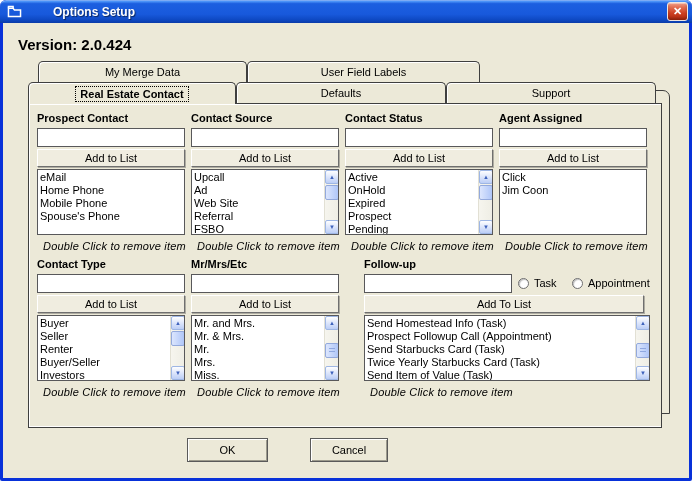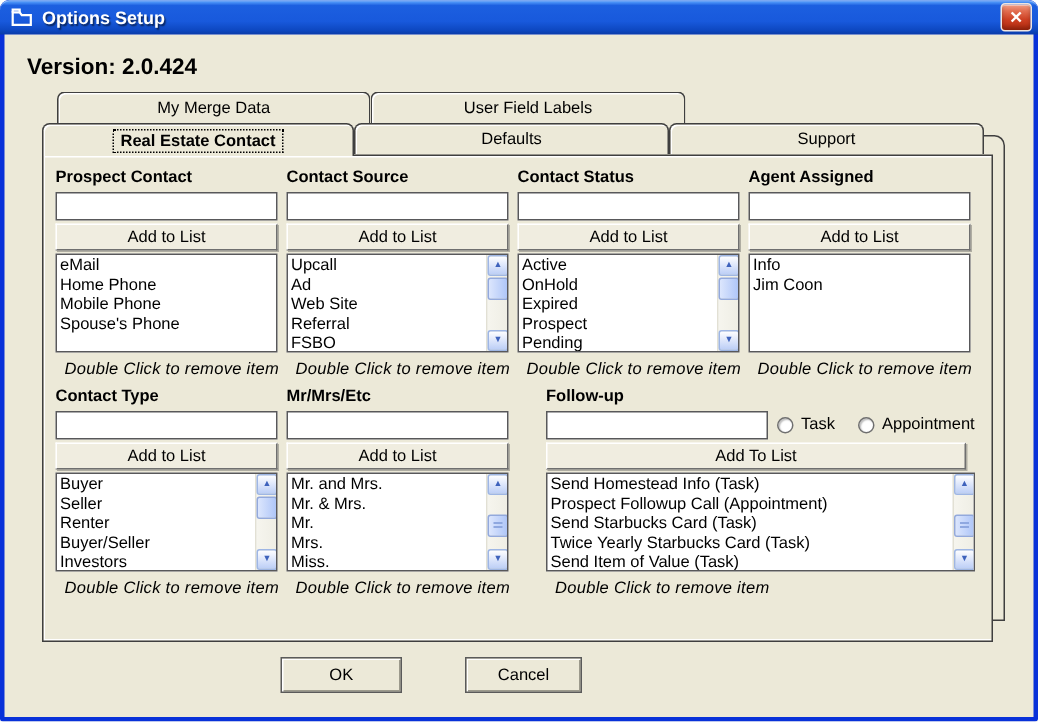--- a/index.html
+++ b/index.html
@@ -1,20 +1,20 @@
 <!DOCTYPE html>
 <html><head>
 <meta charset="utf-8">
 <style>
   html,body{margin:0;padding:0;background:#fff;}
   *{box-sizing:border-box;font-family:"Liberation Sans",sans-serif;}
   #window{position:relative;width:692px;height:481px;background:#0831D9;border-radius:6px 6px 2px 2px;overflow:hidden;}
   .titlebar{position:absolute;top:0;left:0;right:0;height:23px;
     background:linear-gradient(180deg,#2B71E8 0%,#4D95F8 6%,#1C5FE0 16%,#1859DC 62%,#0D47C0 88%,#0A3BA8 100%);
-    border-radius:6px 6px 0 0;display:flex;align-items:center;padding:0 4px 0 7px;box-shadow:inset 0 1px 0 rgba(255,255,255,.35);}
+    border-radius:6px 6px 0 0;display:flex;align-items:center;padding:0 4px 0 7px;box-shadow:inset 0 1px 0 rgba(255,255,255,.35);gap:25px;}
   .title-icon{width:16px;height:14px;margin-right:5px;display:flex;align-items:center;}
   .title-text{color:#fff;font-weight:bold;font-size:12px;text-shadow:1px 1px 1px rgba(0,0,0,.55);flex:1;}
   .close-btn{width:21px;height:19px;border:1px solid #EFE5DF;border-radius:3px;color:#fff;font-weight:bold;font-size:11px;
     display:flex;align-items:center;justify-content:center;
     background:linear-gradient(180deg,#F0A089 0%,#E36E51 25%,#CC3F22 60%,#B52A0E 100%);
     box-shadow:inset 0 -2px 3px rgba(0,0,0,.25), inset 0 1px 0 rgba(255,255,255,.4);cursor:default;}
   .client{position:absolute;top:23px;left:3px;width:686px;height:455px;background:#ECE9D8;}
   .version{position:absolute;left:15px;top:13px;font-size:15px;font-weight:bold;color:#000;}
 
   
@@ -82,21 +82,21 @@
   </div>
 
   <div class="client">
     <div class="version">Version: 2.0.424</div>
 
     <div class="back-page"></div>
 
     <div class="tab row1" style="left:35px;width:209px;">
       <span>My Merge Data</span>
     </div>
-    <div class="tab row1" style="left:244px;width:210px;">
+    <div class="tab row1" style="left:244px;width:233px;">
       <span>User Field Labels</span>
     </div>
     <div class="tab row2 active" style="left:25px;width:208px;z-index:5;">
       <span class="focus-rect">Real Estate Contact</span>
     </div>
     <div class="tab row2" style="left:233px;width:210px;">
       <span>Defaults</span>
     </div>
     <div class="tab row2" style="left:443px;width:210px;">
       <span>Support</span>
@@ -160,21 +160,21 @@
         </div>
         <div class="sec-hint">Double Click to remove item</div>
       </div>
 
       <div class="section" style="left:470px;top:8px;">
         <div class="sec-label">Agent Assigned</div>
         <input class="sec-input" value="" style="">
         <div class="sec-btn">Add to List</div>
         <div class="sec-list">
           <div class="items">
-            <div class="li">Info</div>
+            <div class="li">Click</div>
             <div class="li">Jim Coon</div>
           </div>
         </div>
         <div class="sec-hint">Double Click to remove item</div>
       </div>
 
       <div class="section" style="left:8px;top:154px;">
         <div class="sec-label">Contact Type</div>
         <input class="sec-input" value="" style="">
         <div class="sec-btn">Add to List</div>

